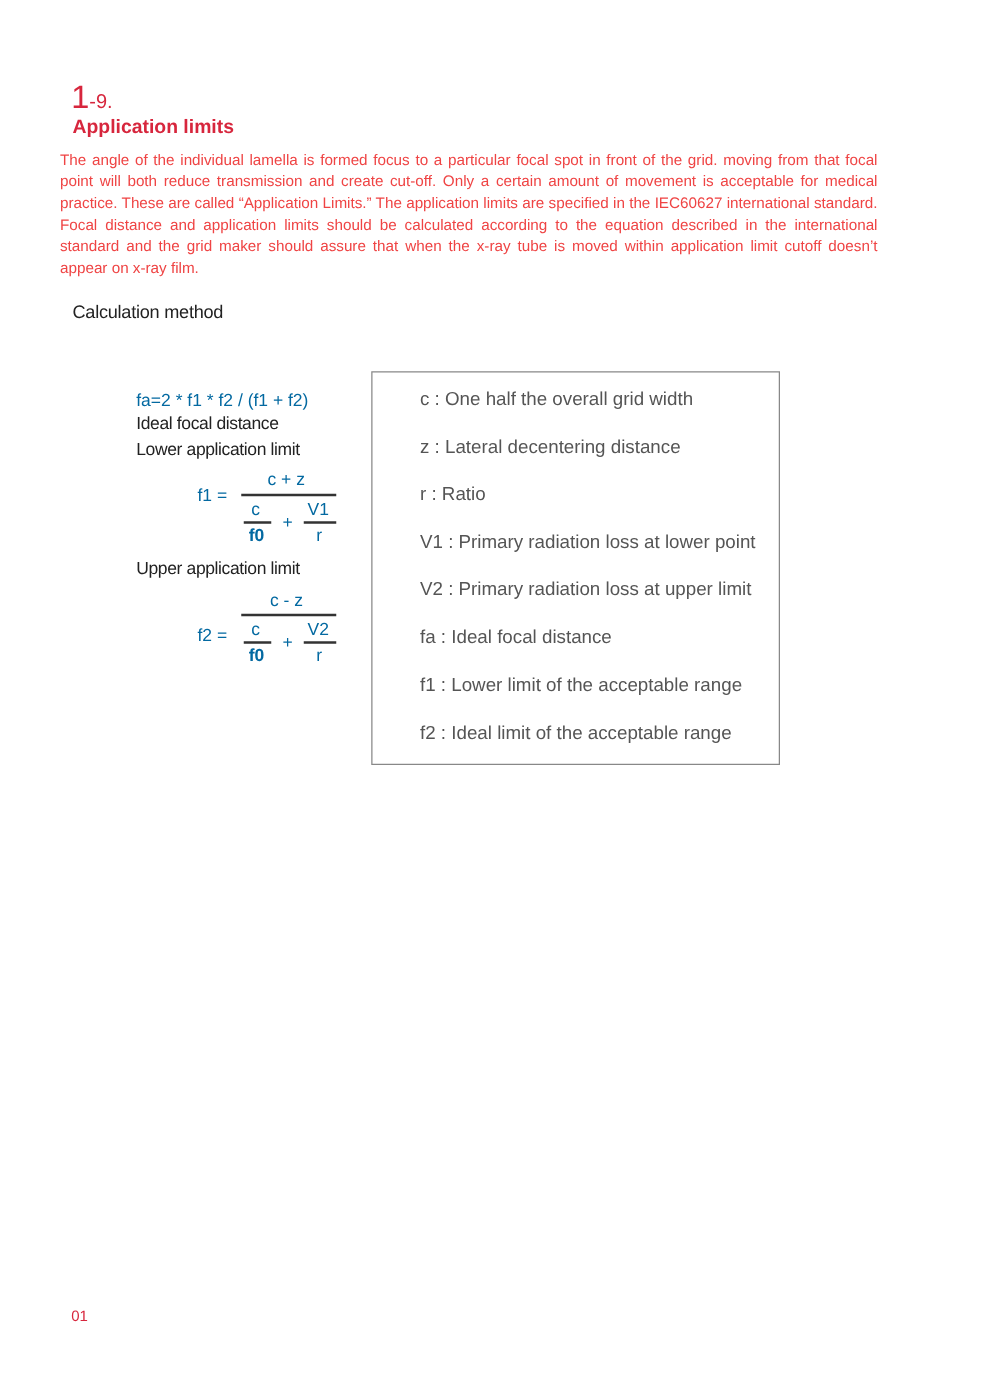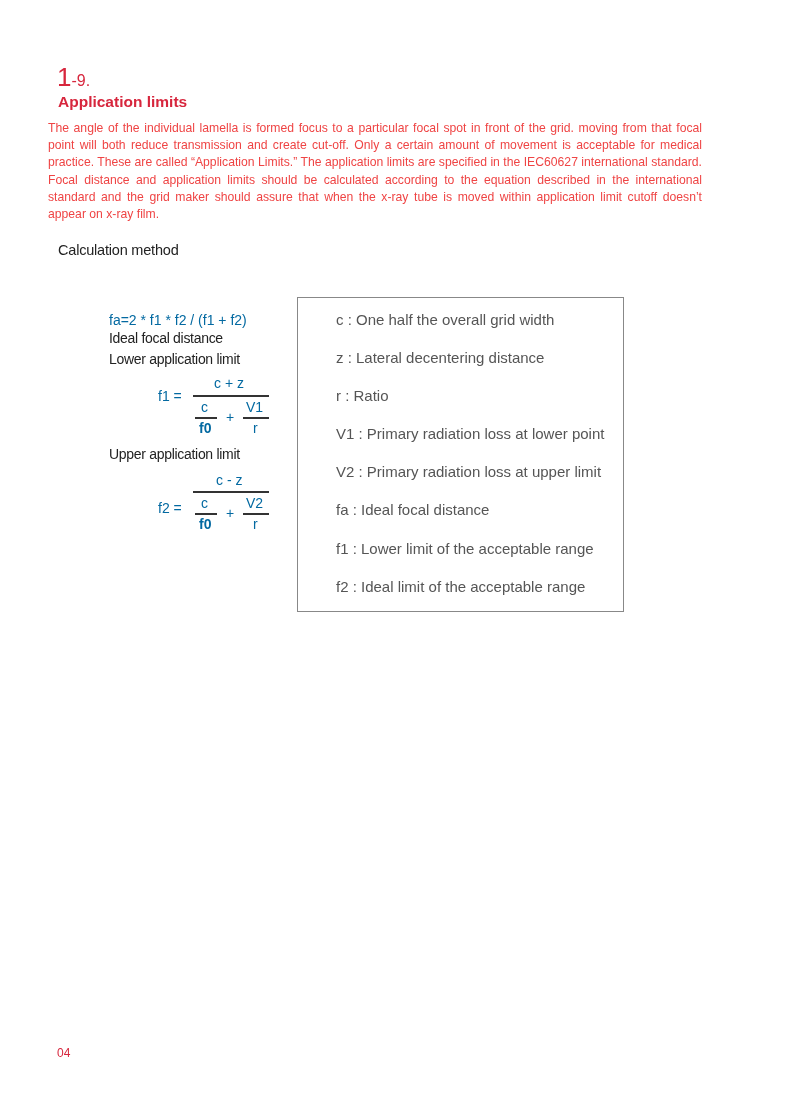--- a/index.html
+++ b/index.html
@@ -70,13 +70,13 @@
   <div class="def" style="top:13px;">c : One half the overall grid width</div>
   <div class="def" style="top:51px;">z : Lateral decentering distance</div>
   <div class="def" style="top:89px;">r : Ratio</div>
   <div class="def" style="top:127px;">V1 : Primary radiation loss at lower point</div>
   <div class="def" style="top:165px;">V2 : Primary radiation loss at upper limit</div>
   <div class="def" style="top:203px;">fa : Ideal focal distance</div>
   <div class="def" style="top:242px;text-align:right;">f1 : Lower limit of the acceptable range</div>
   <div class="def" style="top:280px;">f2 : Ideal limit of the acceptable range</div>
 </div>
 
-<div class="abs page-num">04</div>
+<div class="abs page-num">01</div>
 
 </body></html>

